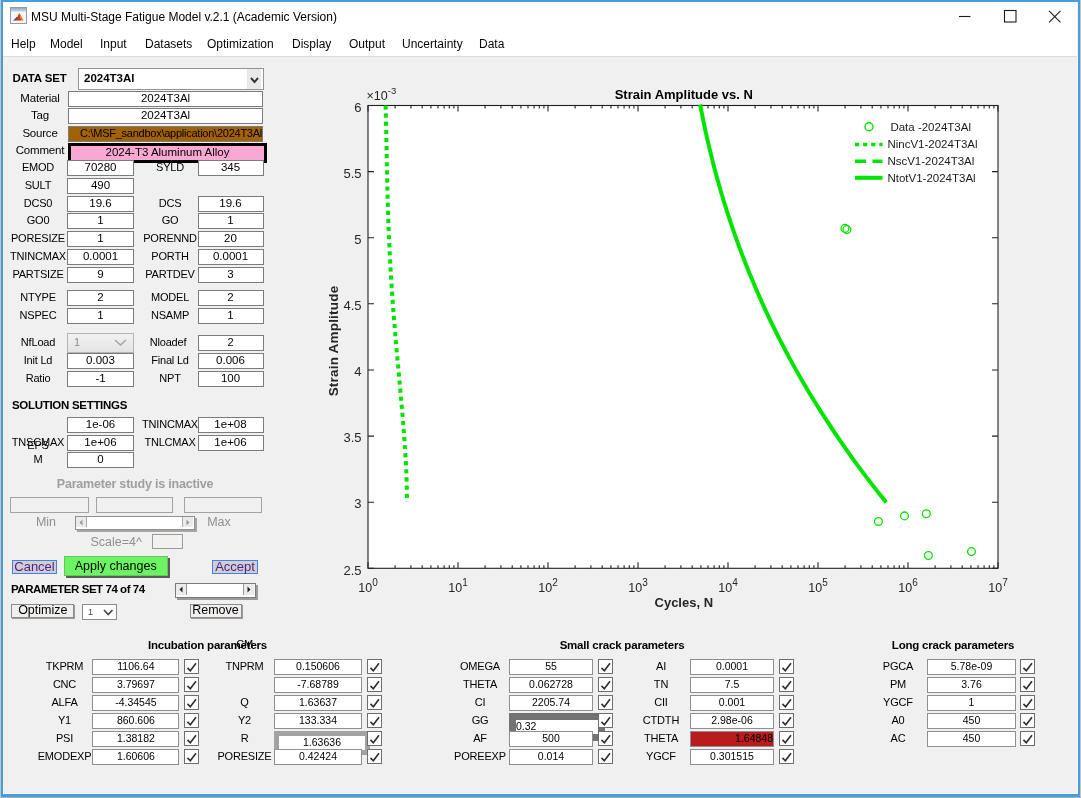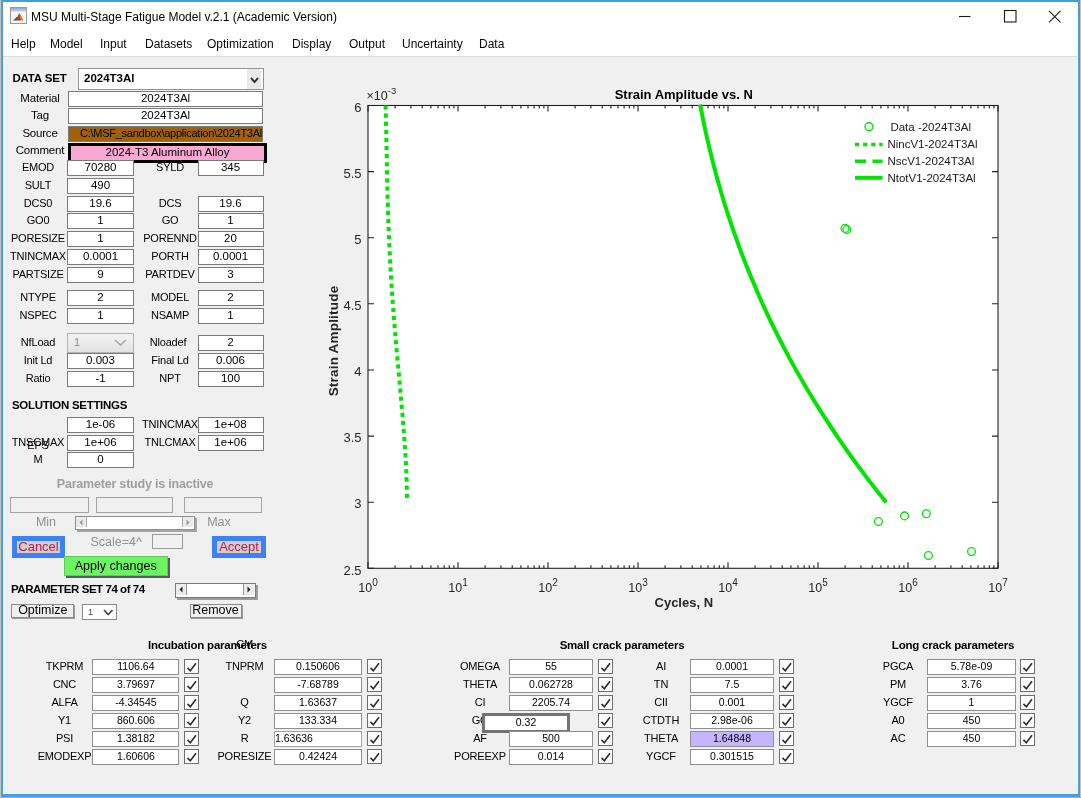--- a/index.html
+++ b/index.html
@@ -1,19 +1,19 @@
 <!DOCTYPE html>
 <html><head><meta charset="utf-8"><style>
 html,body{margin:0;padding:0;width:1081px;height:798px;overflow:hidden;background:#f0f0f0;font-family:"Liberation Sans",sans-serif;}
 .abs{position:absolute;}
 .lb{position:absolute;text-align:center;font-size:11px;white-space:nowrap;letter-spacing:-0.2px;}
 .fl{position:absolute;white-space:nowrap;overflow:hidden;}
 .ck{position:absolute;width:13px;height:13px;background:#fff;border:1px solid #6e6e6e;}
 .btn{position:absolute;background:#f0efee;border:1px solid #8c8c8c;text-align:center;font-size:12.5px;color:#000;box-shadow:1px 1px 0 #9b9b9b;}
-.dbtn{position:absolute;background:#d2cfca;border:5px solid #3b82f6;text-align:center;font-size:13px;color:#be185d;}
+.dbtn{position:absolute;background:#d2cfca;border:1px solid #3b82f6;text-align:center;font-size:13px;color:#4c1d95;margin-top:24px;}
 </style></head><body>
 <div class="abs" style="left:0;top:0;width:1081px;height:2px;background:#42a0e2"></div>
 <div class="abs" style="left:0;top:0;width:1px;height:798px;background:#cbc2ba"></div>
 <div class="abs" style="left:1px;top:1px;width:2px;height:796px;background:#42a0e2"></div>
 <div class="abs" style="left:3px;top:2px;width:1px;height:793px;background:#faf5f0"></div>
 <div class="abs" style="left:1077px;top:2px;width:1px;height:793px;background:#faf5f0"></div>
 <div class="abs" style="left:1078px;top:1px;width:2px;height:796px;background:#42a0e2"></div>
 <div class="abs" style="left:1080px;top:0;width:1px;height:798px;background:#cbc2ba"></div>
 <div class="abs" style="left:3px;top:793px;width:1075px;height:1px;background:#faf5f0"></div>
 <div class="abs" style="left:1px;top:794px;width:1078px;height:3px;background:#42a0e2"></div>
@@ -200,21 +200,21 @@
 <div class="fl" style="left:274.0px;top:712.5px;width:86.0px;height:14px;background:#fff;border:1px solid #8f8f8f;color:#000;font-size:10.5px;line-height:13px;text-align:center">133.334</div>
 <div class="ck" style="left:366.5px;top:713.0px"><svg width="13" height="13" viewBox="0 0 13 13">
       <polyline points="2.5,6.9 5.3,9.7 11,2.2" fill="none" stroke="#2d2d2d" stroke-width="1.6"></polyline>
     </svg></div>
 <div class="lb" style="left:19.5px;top:731.5px;width:90px;font-size:11px;color:#000">PSI</div>
 <div class="fl" style="left:92.4px;top:730.5px;width:85.0px;height:14px;background:#fff;border:1px solid #8f8f8f;color:#000;font-size:10.5px;line-height:13px;text-align:center">1.38182</div>
 <div class="ck" style="left:184.0px;top:731.0px"><svg width="13" height="13" viewBox="0 0 13 13">
       <polyline points="2.5,6.9 5.3,9.7 11,2.2" fill="none" stroke="#2d2d2d" stroke-width="1.6"></polyline>
     </svg></div>
 <div class="lb" style="left:199.5px;top:731.5px;width:90px;font-size:11px;color:#000">R</div>
-<div class="fl" style="left:274.0px;top:730.5px;width:86.0px;height:14px;background:#fff;border:1px solid #a3a3a3;color:#000;font-size:10.5px;line-height:13px;">1.63636</div>
+<div class="fl" style="left:274.0px;top:730.5px;width:86.0px;height:14px;background:#fff;border:5px solid #a3a3a3;color:#000;font-size:10.5px;line-height:13px;text-align:center">1.63636</div>
 <div class="ck" style="left:366.5px;top:731.0px"><svg width="13" height="13" viewBox="0 0 13 13">
       <polyline points="2.5,6.9 5.3,9.7 11,2.2" fill="none" stroke="#2d2d2d" stroke-width="1.6"></polyline>
     </svg></div>
 <div class="lb" style="left:19.5px;top:749.5px;width:90px;font-size:11px;color:#000">EMODEXP</div>
 <div class="fl" style="left:92.4px;top:748.5px;width:85.0px;height:14px;background:#fff;border:1px solid #8f8f8f;color:#000;font-size:10.5px;line-height:13px;text-align:center">1.60606</div>
 <div class="ck" style="left:184.0px;top:749.0px"><svg width="13" height="13" viewBox="0 0 13 13">
       <polyline points="2.5,6.9 5.3,9.7 11,2.2" fill="none" stroke="#2d2d2d" stroke-width="1.6"></polyline>
     </svg></div>
 <div class="lb" style="left:199.5px;top:749.5px;width:90px;font-size:11px;color:#000">PORESIZE</div>
 <div class="fl" style="left:274.0px;top:748.5px;width:86.0px;height:14px;background:#fff;border:1px solid #8f8f8f;color:#000;font-size:10.5px;line-height:13px;text-align:center">0.42424</div>
@@ -246,36 +246,36 @@
 <div class="fl" style="left:509.0px;top:694.5px;width:82.0px;height:14px;background:#fff;border:1px solid #8f8f8f;color:#000;font-size:10.5px;line-height:13px;text-align:center">2205.74</div>
 <div class="ck" style="left:598.0px;top:695.0px"><svg width="13" height="13" viewBox="0 0 13 13">
       <polyline points="2.5,6.9 5.3,9.7 11,2.2" fill="none" stroke="#2d2d2d" stroke-width="1.6"></polyline>
     </svg></div>
 <div class="lb" style="left:616.0px;top:695.5px;width:90px;font-size:11px;color:#000">CII</div>
 <div class="fl" style="left:690.0px;top:694.5px;width:82.0px;height:14px;background:#fff;border:1px solid #8f8f8f;color:#000;font-size:10.5px;line-height:13px;text-align:center">0.001</div>
 <div class="ck" style="left:779.0px;top:695.0px"><svg width="13" height="13" viewBox="0 0 13 13">
       <polyline points="2.5,6.9 5.3,9.7 11,2.2" fill="none" stroke="#2d2d2d" stroke-width="1.6"></polyline>
     </svg></div>
 <div class="lb" style="left:435.0px;top:713.5px;width:90px;font-size:11px;color:#000">GG</div>
-<div class="fl" style="left:482px;top:712.5px;width:82.0px;height:14px;background:#fff;border:3px solid #737373;color:#000;font-size:10.5px;line-height:13px;text-align:center">0.32</div>
+<div class="fl" style="left:509.0px;top:712.5px;width:82.0px;height:14px;background:#fff;border:7px solid #737373;color:#000;font-size:10.5px;line-height:13px;">0.32</div>
 <div class="ck" style="left:598.0px;top:713.0px"><svg width="13" height="13" viewBox="0 0 13 13">
       <polyline points="2.5,6.9 5.3,9.7 11,2.2" fill="none" stroke="#2d2d2d" stroke-width="1.6"></polyline>
     </svg></div>
 <div class="lb" style="left:616.0px;top:713.5px;width:90px;font-size:11px;color:#000">CTDTH</div>
 <div class="fl" style="left:690.0px;top:712.5px;width:82.0px;height:14px;background:#fff;border:1px solid #8f8f8f;color:#000;font-size:10.5px;line-height:13px;text-align:center">2.98e-06</div>
 <div class="ck" style="left:779.0px;top:713.0px"><svg width="13" height="13" viewBox="0 0 13 13">
       <polyline points="2.5,6.9 5.3,9.7 11,2.2" fill="none" stroke="#2d2d2d" stroke-width="1.6"></polyline>
     </svg></div>
 <div class="lb" style="left:435.0px;top:731.5px;width:90px;font-size:11px;color:#000">AF</div>
 <div class="fl" style="left:509.0px;top:730.5px;width:82.0px;height:14px;background:#fff;border:1px solid #8f8f8f;color:#000;font-size:10.5px;line-height:13px;text-align:center">500</div>
 <div class="ck" style="left:598.0px;top:731.0px"><svg width="13" height="13" viewBox="0 0 13 13">
       <polyline points="2.5,6.9 5.3,9.7 11,2.2" fill="none" stroke="#2d2d2d" stroke-width="1.6"></polyline>
     </svg></div>
 <div class="lb" style="left:616.0px;top:731.5px;width:90px;font-size:11px;color:#000">THETA</div>
-<div class="fl" style="left:690.0px;top:730.5px;width:82.0px;height:14px;background:#c4b5fd;border:1px solid #8f8f8f;color:#000;font-size:10.5px;line-height:13px;text-align:center">1.64848</div>
+<div class="fl" style="left:690.0px;top:730.5px;width:82.0px;height:14px;background:#b91c1c;border:1px solid #8f8f8f;color:#000;font-size:10.5px;line-height:13px;text-align:right">1.64848</div>
 <div class="ck" style="left:779.0px;top:731.0px"><svg width="13" height="13" viewBox="0 0 13 13">
       <polyline points="2.5,6.9 5.3,9.7 11,2.2" fill="none" stroke="#2d2d2d" stroke-width="1.6"></polyline>
     </svg></div>
 <div class="lb" style="left:435.0px;top:749.5px;width:90px;font-size:11px;color:#000">POREEXP</div>
 <div class="fl" style="left:509.0px;top:748.5px;width:82.0px;height:14px;background:#fff;border:1px solid #8f8f8f;color:#000;font-size:10.5px;line-height:13px;text-align:center">0.014</div>
 <div class="ck" style="left:598.0px;top:749.0px"><svg width="13" height="13" viewBox="0 0 13 13">
       <polyline points="2.5,6.9 5.3,9.7 11,2.2" fill="none" stroke="#2d2d2d" stroke-width="1.6"></polyline>
     </svg></div>
 <div class="lb" style="left:616.0px;top:749.5px;width:90px;font-size:11px;color:#000">YGCF</div>
 <div class="fl" style="left:690.0px;top:748.5px;width:82.0px;height:14px;background:#fff;border:1px solid #8f8f8f;color:#000;font-size:10.5px;line-height:13px;text-align:center">0.301515</div>

